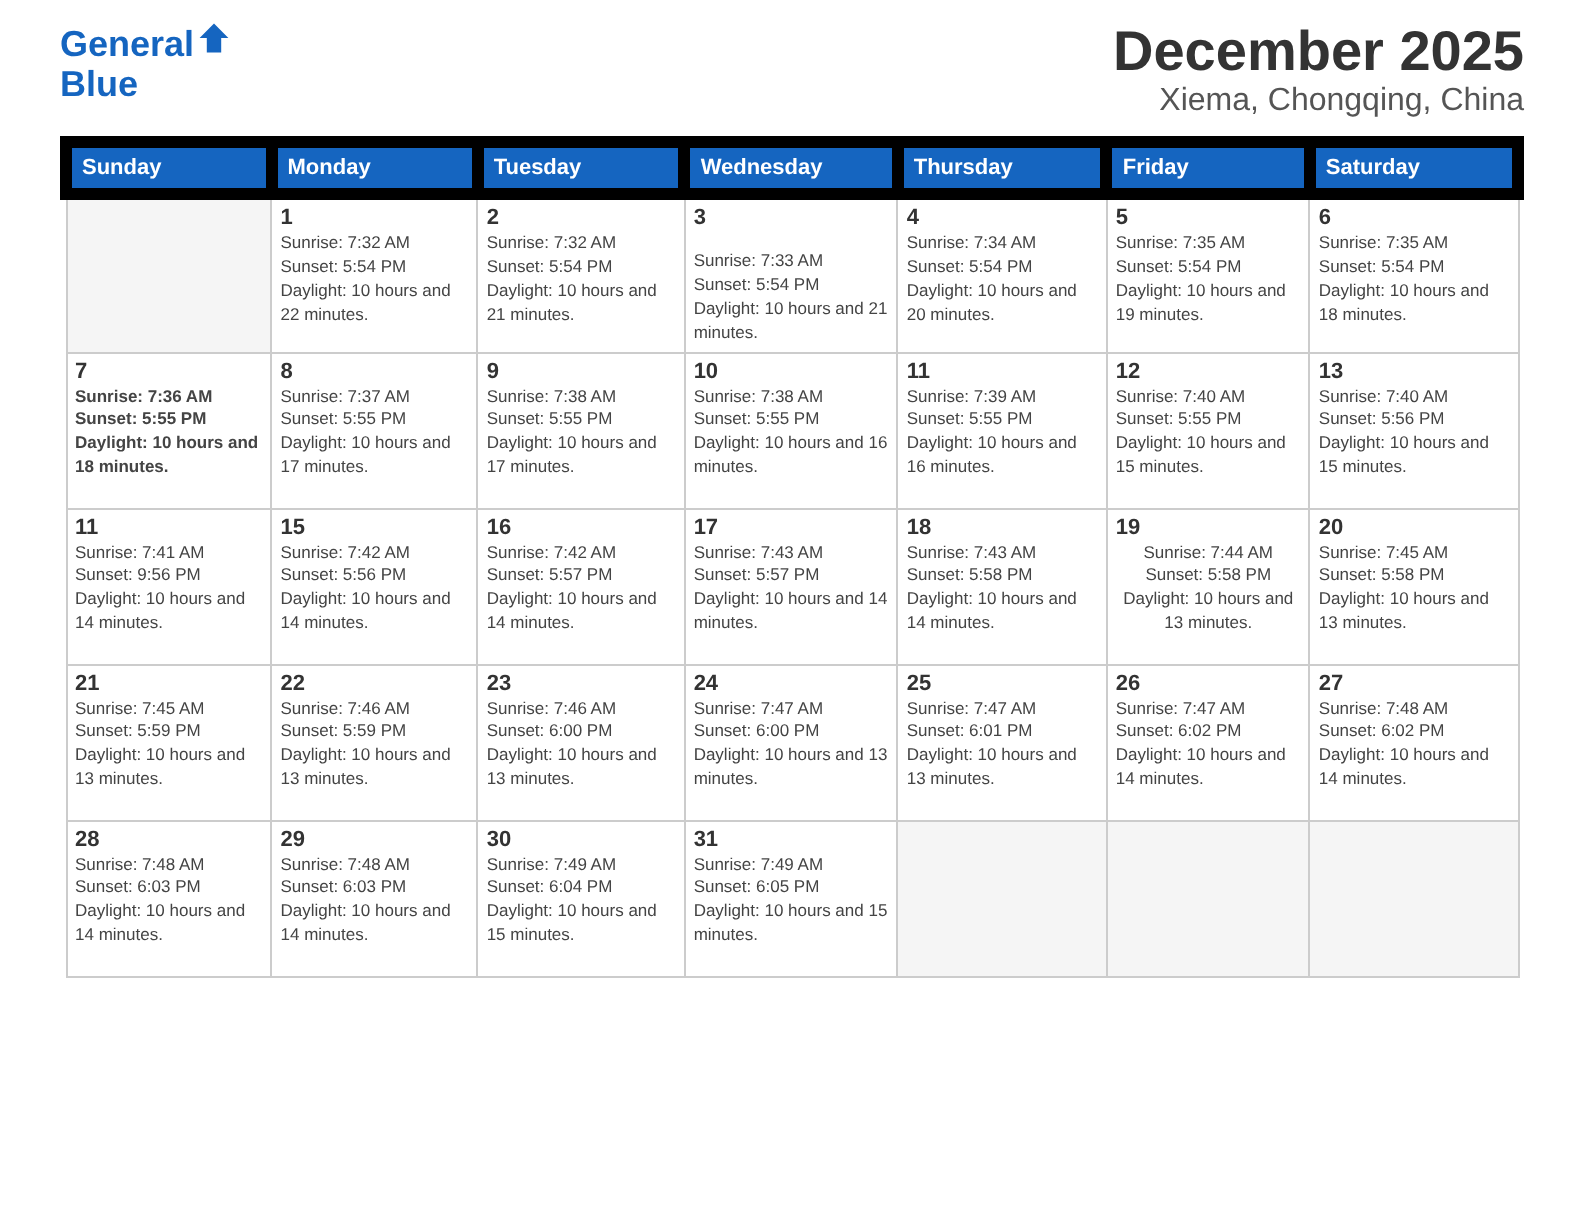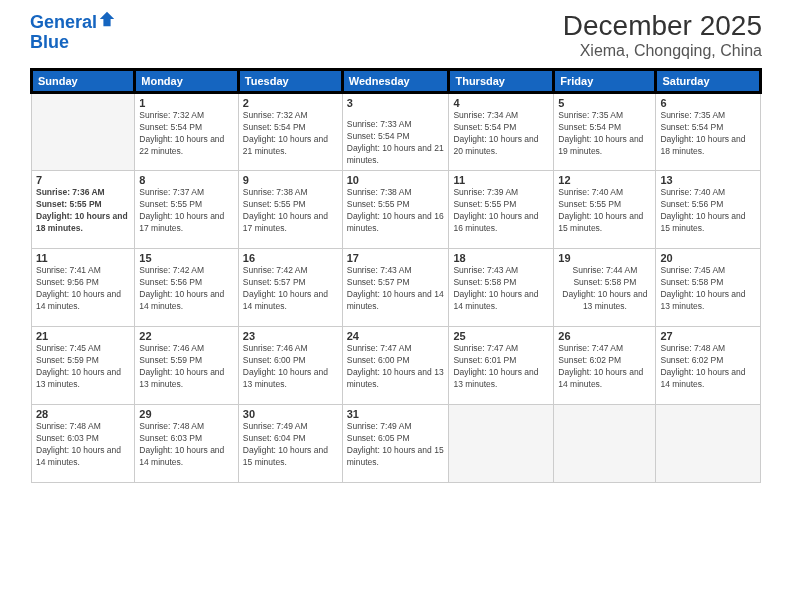--- a/index.html
+++ b/index.html
@@ -35,40 +35,40 @@
     .logo-icon {
       width: 18px;
       height: 18px;
       margin-left: 1px;
     }
     .title-block {
       text-align: right;
     }
     .month-title {
       font-size: 28px;
-      font-weight: normal;
+      font-weight: bold;
       color: #333;
     }
     .location {
       font-size: 16px;
       color: #555;
     }
     .calendar {
       width: 100%;
       border-collapse: collapse;
       border: 1px solid #ccc;
     }
     .calendar th {
       background-color: #1565c0;
       color: #fff;
       font-size: 11px;
       font-weight: bold;
       text-align: left;
       padding: 4px 5px;
-      border: 3px solid #000000;
+      border: 6px solid #000000;
     }
     .calendar td {
       border: 1px solid #ccc;
       vertical-align: top;
       padding: 3px 4px;
       width: 113px;
       height: 78px;
       font-size: 9px;
       color: #333;
       background: #fff;

